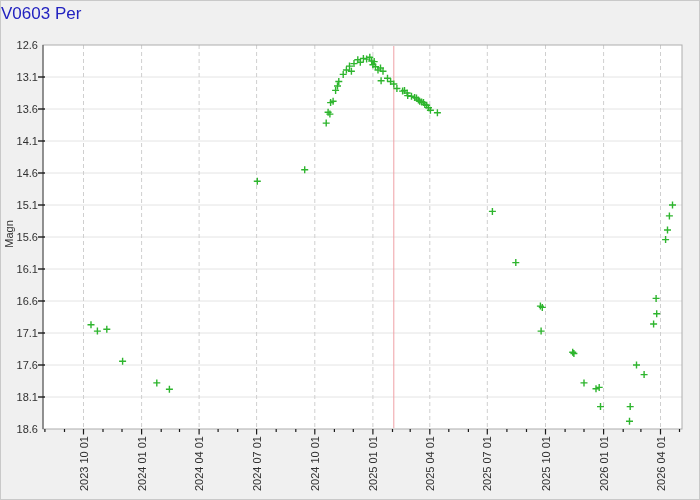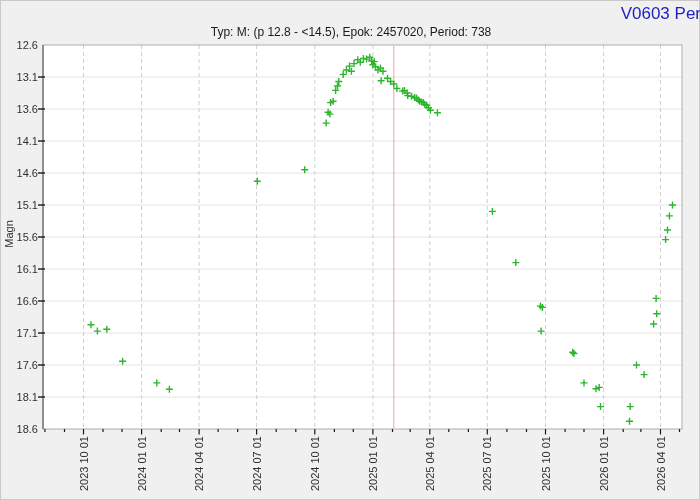--- a/index.html
+++ b/index.html
@@ -6,41 +6,40 @@
   body{
     width:700px;height:500px;overflow:hidden;
     background:#f0f0f0;
     font-family:"Liberation Sans","DejaVu Sans",sans-serif;
   }
   .window{
     position:relative;width:698px;height:498px;
     background:#f0f0f0;border:1px solid #c9c9c9;box-sizing:content-box;
   }
   .chart-title{
-    position:absolute;left:0;top:3px;width:700px;text-align:right;
+    position:absolute;left:0;top:3px;width:700px;text-align:left;
     font-size:17px;color:#2222c0;
   }
   .chart-subtitle{
     position:absolute;left:0;top:24px;width:700px;text-align:center;
     font-size:12px;color:#1a1a1a;
   }
   .ylabel{
     position:absolute;left:-11px;top:226px;width:40px;height:14px;
     text-align:center;font-size:11px;color:#303030;
     transform:rotate(-90deg);
   }
   svg{position:absolute;left:0;top:0;}
   svg text{font-family:"Liberation Sans","DejaVu Sans",sans-serif;}
 </style>
 </head>
 <body style="background: rgb(240, 240, 240);">
 
 <div class="window">
   <div class="chart-title" style="color: rgb(34, 34, 192);">V0603 Per</div>
-  <div class="chart-subtitle">Typ: M: (p 12.8 - &lt;14.5), Epok: 2457020, Period: 738</div>
   <div class="ylabel">Magn</div>
   <svg id="chart" width="700" height="500" viewBox="0 0 700 500">
       <rect x="42" y="44" width="639" height="384" fill="#ffffff"></rect>
       <g stroke="#e4e4e4" stroke-width="1">
         <line x1="42" y1="76.0" x2="681" y2="76.0"></line>
         <line x1="42" y1="108.0" x2="681" y2="108.0"></line>
         <line x1="42" y1="140.0" x2="681" y2="140.0"></line>
         <line x1="42" y1="172.0" x2="681" y2="172.0"></line>
         <line x1="42" y1="204.0" x2="681" y2="204.0"></line>
         <line x1="42" y1="236.0" x2="681" y2="236.0"></line>

